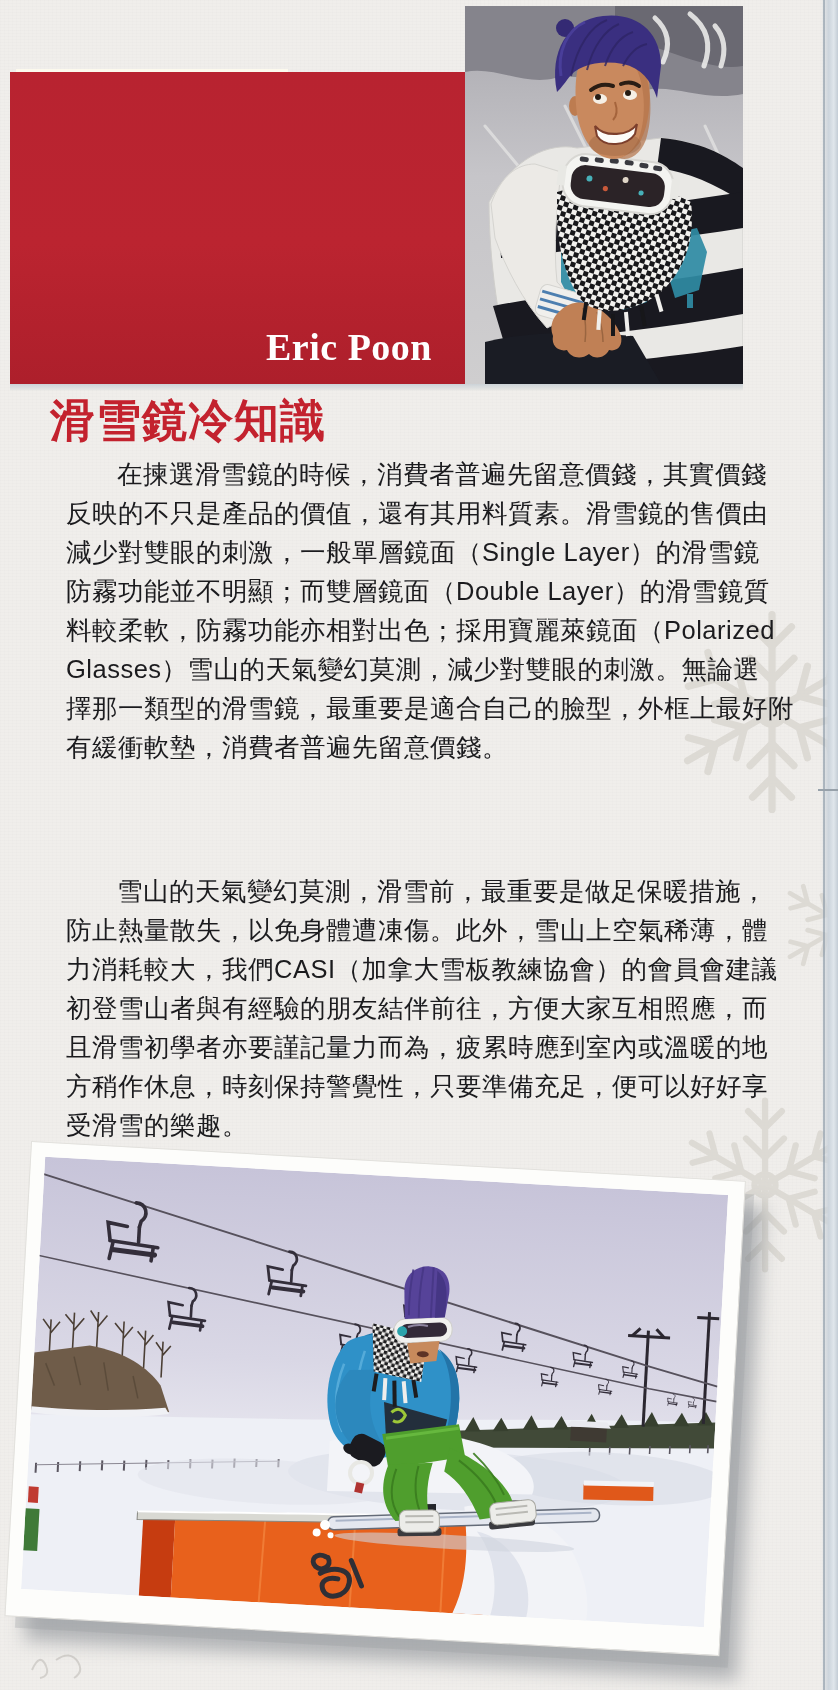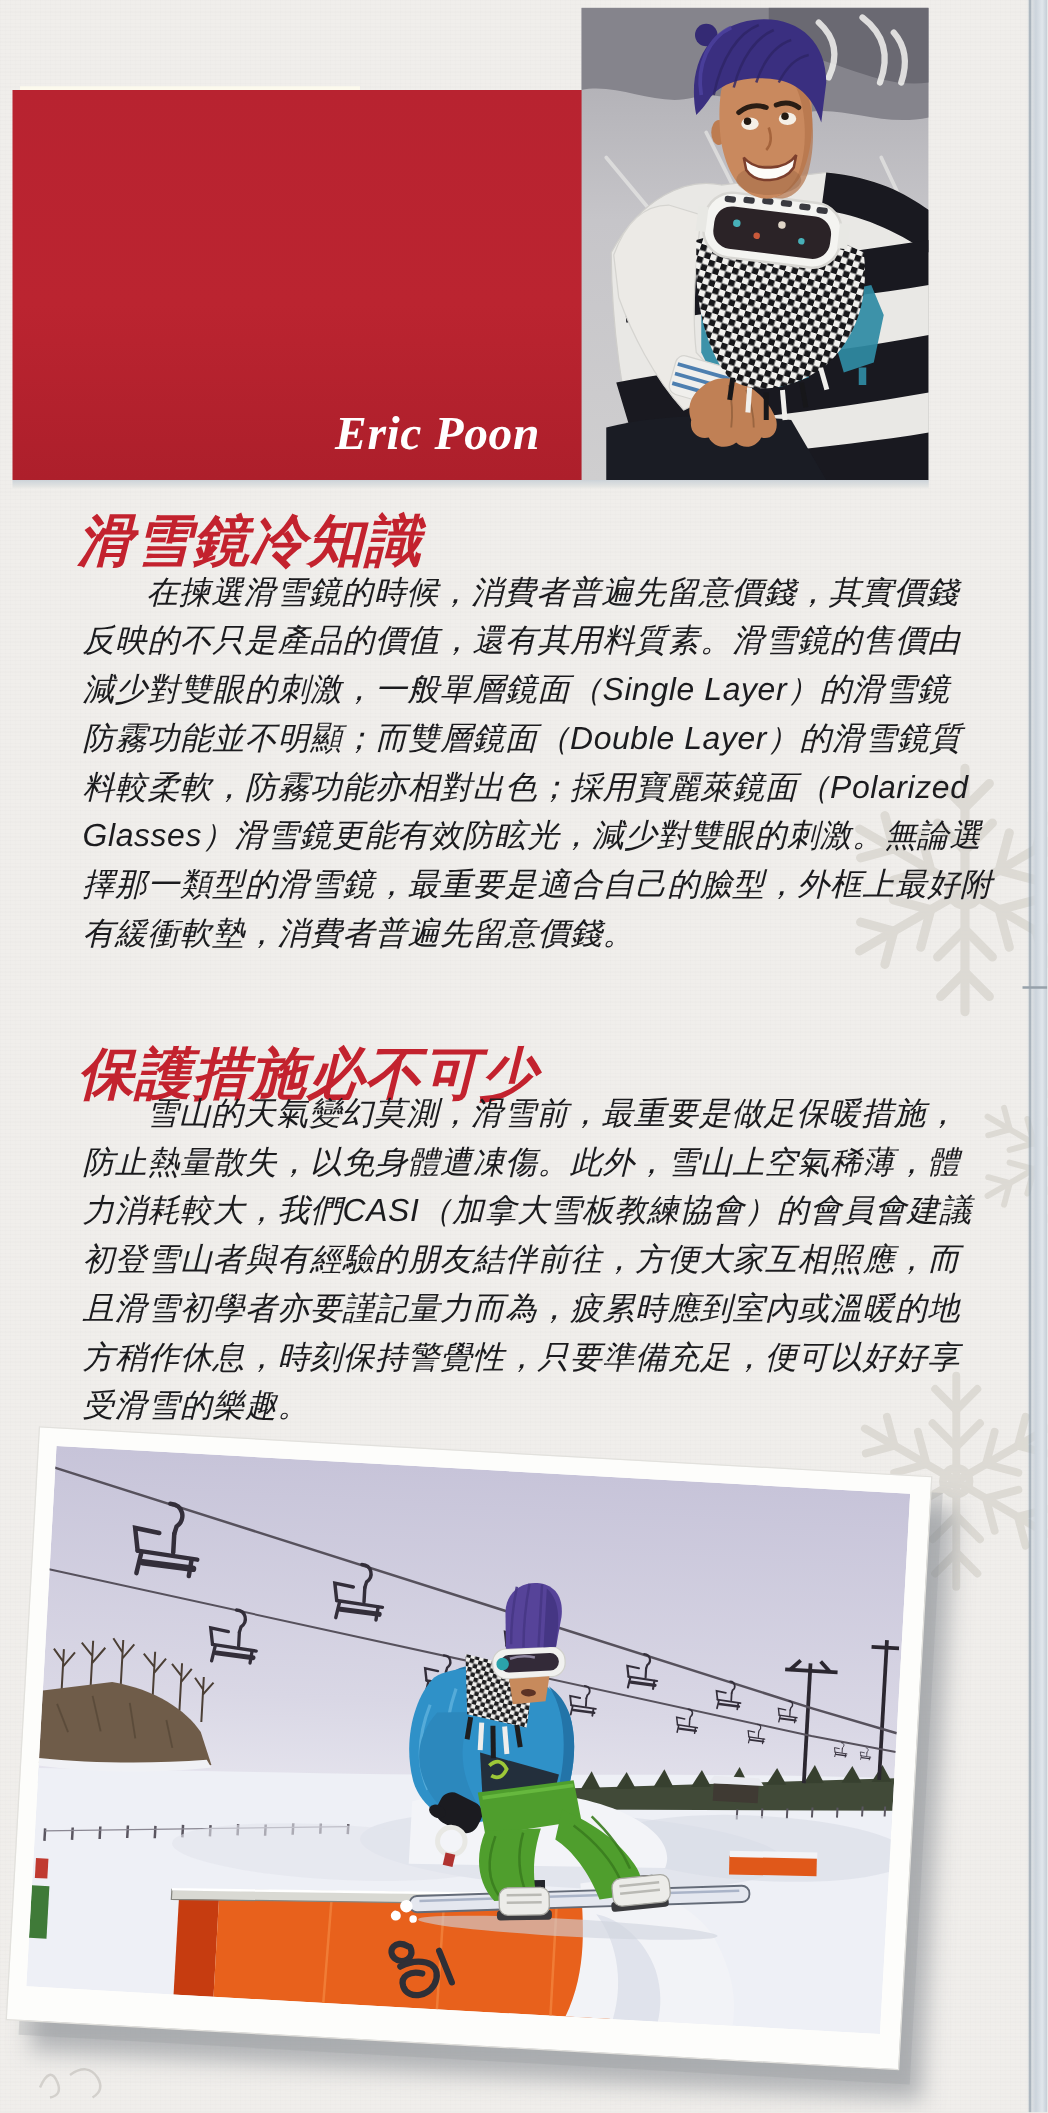--- a/index.html
+++ b/index.html
@@ -1,34 +1,34 @@
 <!DOCTYPE html>
 <html><head>
 <meta charset="utf-8">
 <style>
   html,body{margin:0;padding:0;}
   body{width:838px;height:1690px;overflow:hidden;background:#e9e7e4;}
   .page{position:relative;width:838px;height:1690px;background:#f0eeeb;overflow:hidden;
-        font-family:"Liberation Sans",sans-serif;font-style:italic;}
+        font-family:"Liberation Sans",sans-serif;}
   .page::after{content:"";position:absolute;inset:0;pointer-events:none;
     background-image:repeating-linear-gradient(0deg,rgba(90,90,100,.015) 0 1px,transparent 1px 3px),
                      repeating-linear-gradient(90deg,rgba(90,90,100,.012) 0 1px,transparent 1px 4px);}
   
   .profile-card{position:absolute;left:10px;top:72px;width:456px;height:312px;z-index:3;}
   .profile-bg{position:absolute;inset:0;background:linear-gradient(180deg,#b82330 0%,#bb2430 55%,#ad1f2b 100%);}
   .profile-topline{position:absolute;left:6px;top:-3px;width:272px;height:3px;background:rgba(255,252,238,.8);}
   .profile-text{position:absolute;right:34px;bottom:16px;text-align:right;color:#fff;
      font-family:"Liberation Serif",serif;font-weight:bold;white-space:nowrap;}
   .profile-name{font-size:38px;line-height:42px;letter-spacing:.5px;}
   .profile-title{font-size:25px;line-height:28px;letter-spacing:.2px;}
   .portrait{position:absolute;left:465px;top:6px;width:278px;height:378px;z-index:3;overflow:hidden;}
   .scan-strip{position:absolute;left:10px;top:384px;width:733px;height:7px;z-index:3;
      background:linear-gradient(180deg,#c6ced5 0%,#e3e4e2 80%,rgba(240,238,235,0));opacity:.85;}
   
-  .heading{position:absolute;left:50px;width:720px;margin:12px;z-index:4;
+  .heading{position:absolute;left:50px;width:720px;margin:0;z-index:4;
      font-family:"Liberation Serif",serif;font-weight:bold;font-size:45px;line-height:50px;
      letter-spacing:1px;}
   .h1{top:396px;}
   .h2{top:822px;}
   .para{position:absolute;left:50px;width:706px;z-index:4;color:#1b1b1e;}
   .p1{top:455px;}
   .p2{top:872px;}
   .cn-line{font-size:25.5px;line-height:39px;height:39px;white-space:nowrap;
      text-align:justify;text-align-last:justify;letter-spacing:.5px;font-weight:500;margin-left:16px;}
   .cn-line:last-child{text-align-last:left;}
@@ -224,26 +224,25 @@
 
   <div class="scan-strip"></div>
 
   <h1 class="heading h1" style="color:#c3222e;">滑雪鏡冷知識</h1>
   <div class="para p1">
       <div class="cn-line">在揀選滑雪鏡的時候，消費者普遍先留意價錢，其實價錢</div>
       <div class="cn-line">反映的不只是產品的價值，還有其用料質素。滑雪鏡的售價由</div>
       <div class="cn-line">減少對雙眼的刺激，一般單層鏡面（Single Layer）的滑雪鏡</div>
       <div class="cn-line">防霧功能並不明顯；而雙層鏡面（Double Layer）的滑雪鏡質</div>
       <div class="cn-line">料較柔軟，防霧功能亦相對出色；採用寶麗萊鏡面（Polarized</div>
-      <div class="cn-line">Glasses）滑雪鏡更能有效防眩光，減少對雙眼的刺激。無論選</div>
+      <div class="cn-line">Glasses）雪山的天氣變幻莫測，減少對雙眼的刺激。無論選</div>
       <div class="cn-line">擇那一類型的滑雪鏡，最重要是適合自己的臉型，外框上最好附</div>
       <div class="cn-line">有緩衝軟墊，消費者普遍先留意價錢。</div>
     </div>
 
-  <h1 class="heading h2" style="color:#c3222e;">保護措施必不可少</h1>
   <div class="para p2">
       <div class="cn-line">雪山的天氣變幻莫測，滑雪前，最重要是做足保暖措施，</div>
       <div class="cn-line">防止熱量散失，以免身體遭凍傷。此外，雪山上空氣稀薄，體</div>
       <div class="cn-line">力消耗較大，我們CASI（加拿大雪板教練協會）的會員會建議</div>
       <div class="cn-line">初登雪山者與有經驗的朋友結伴前往，方便大家互相照應，而</div>
       <div class="cn-line">且滑雪初學者亦要謹記量力而為，疲累時應到室內或溫暖的地</div>
       <div class="cn-line">方稍作休息，時刻保持警覺性，只要準備充足，便可以好好享</div>
       <div class="cn-line">受滑雪的樂趣。</div>
     </div>
 

